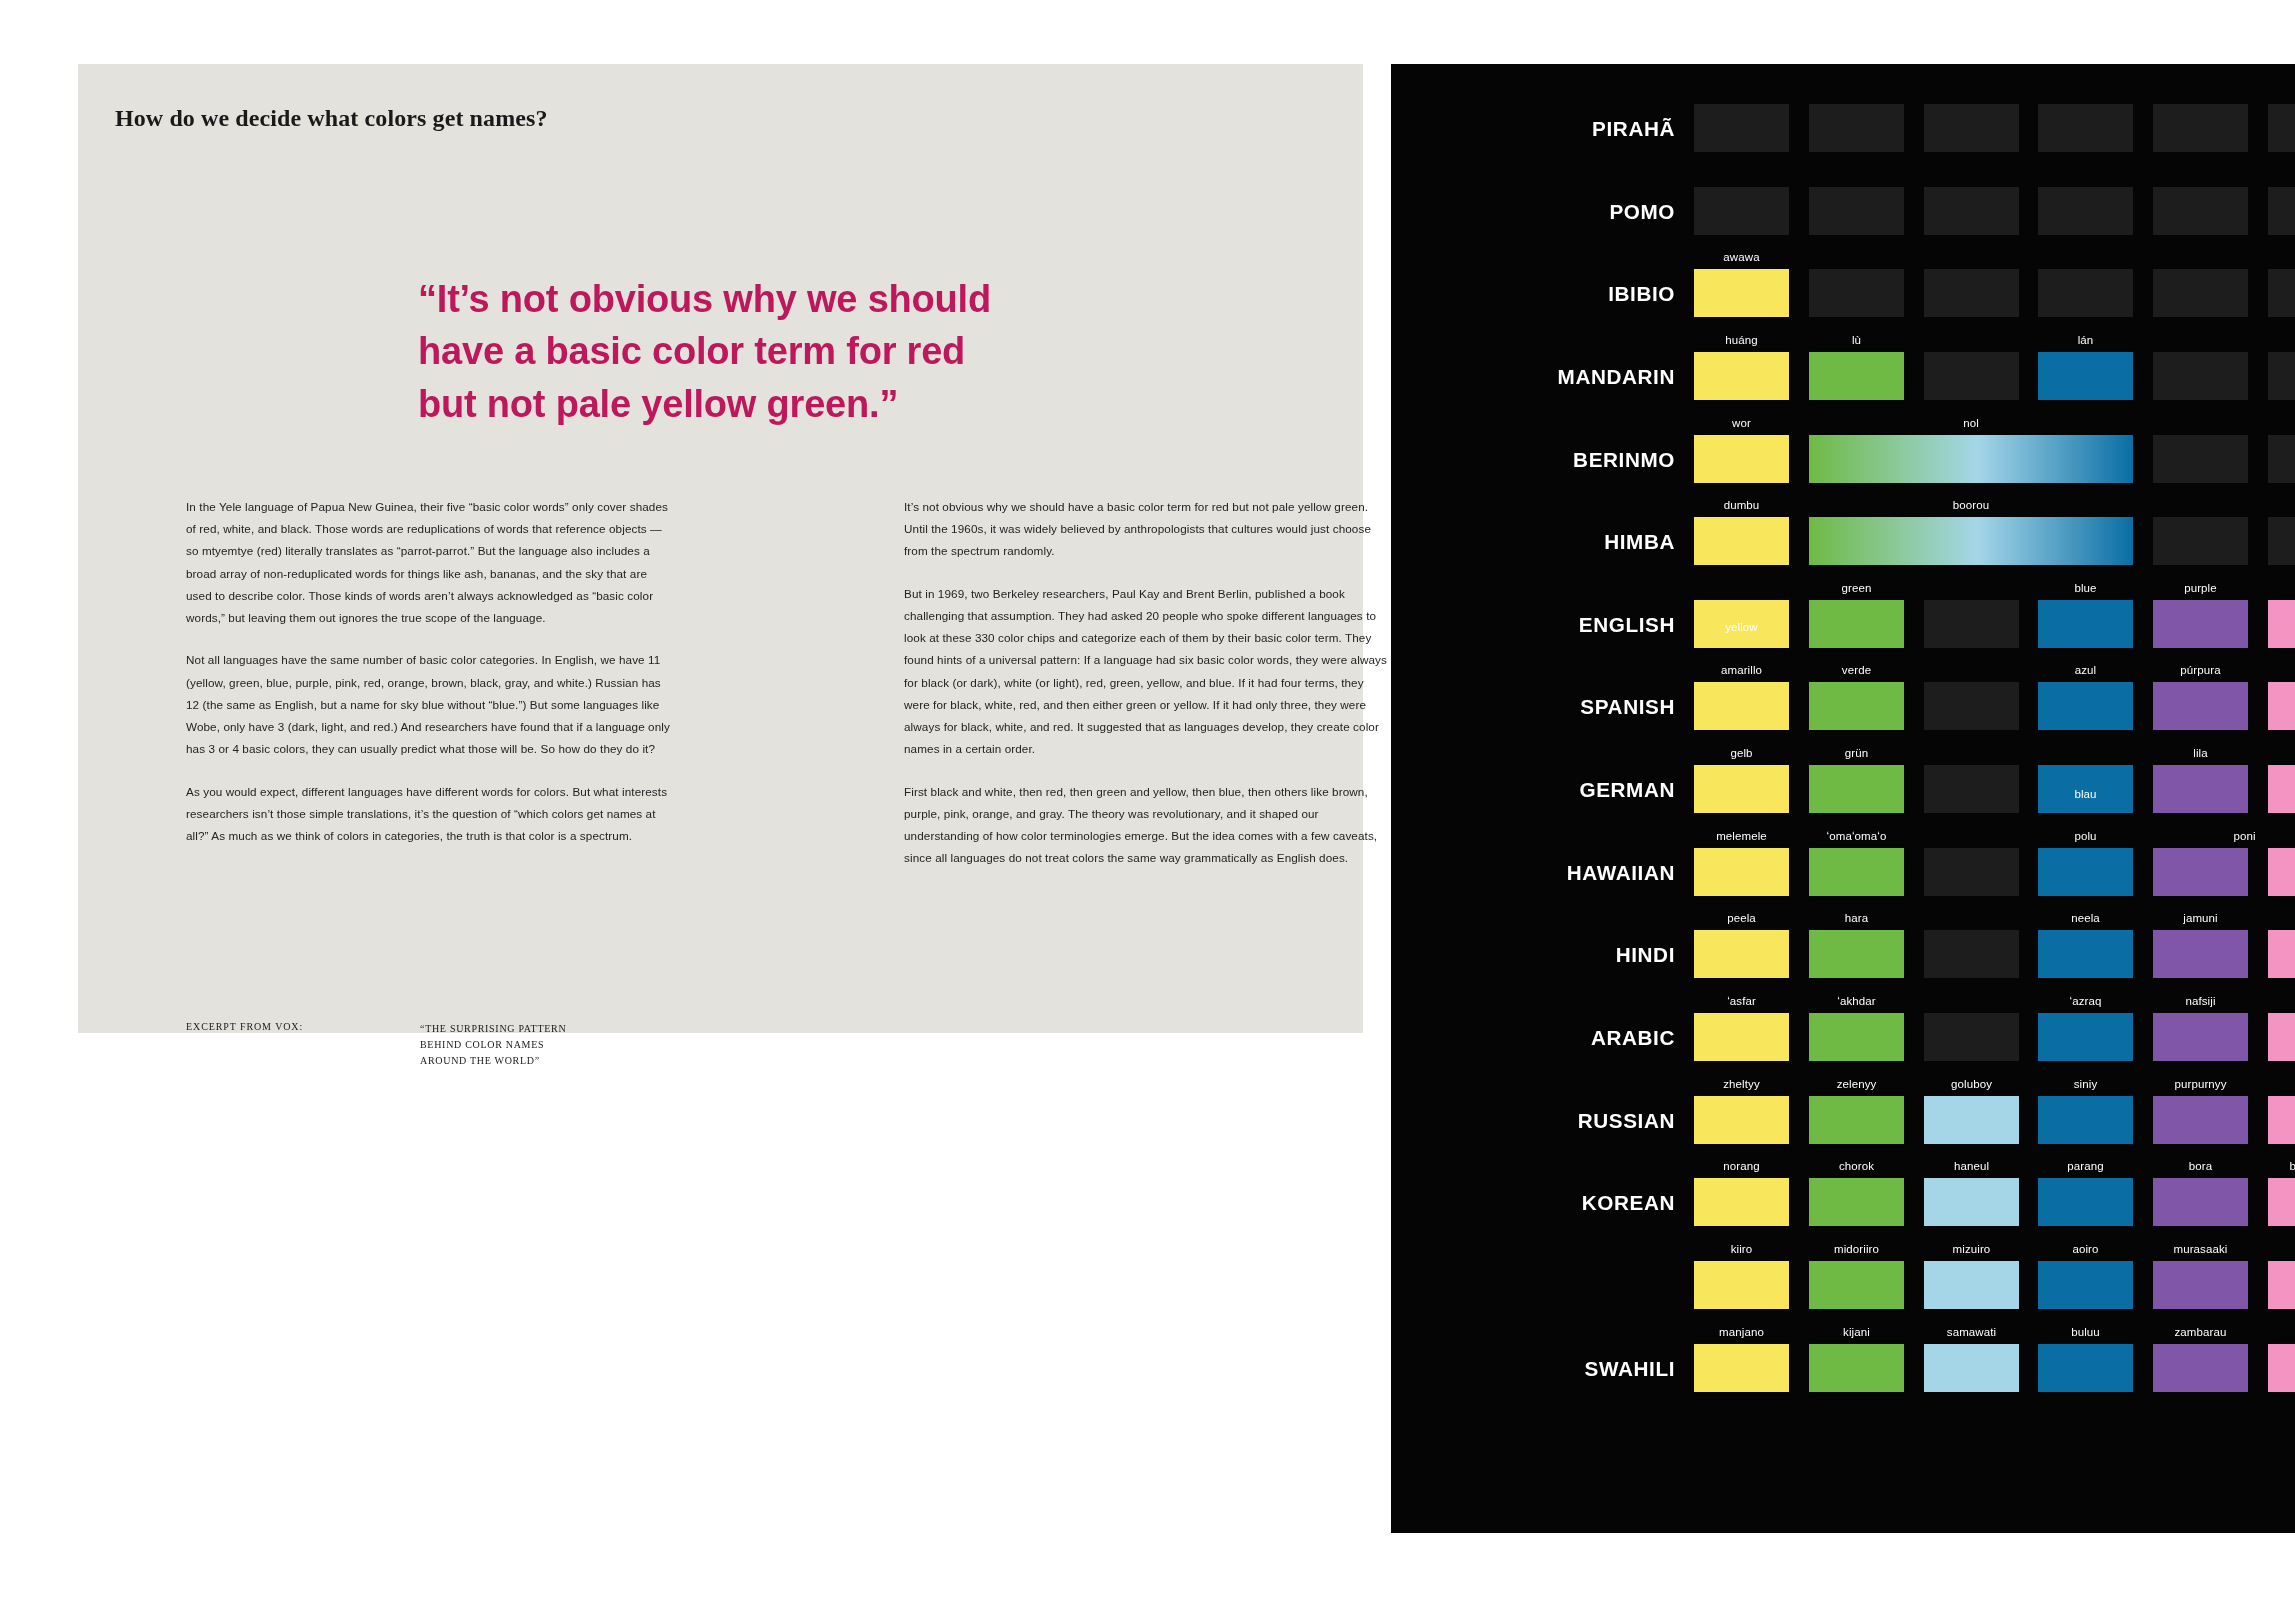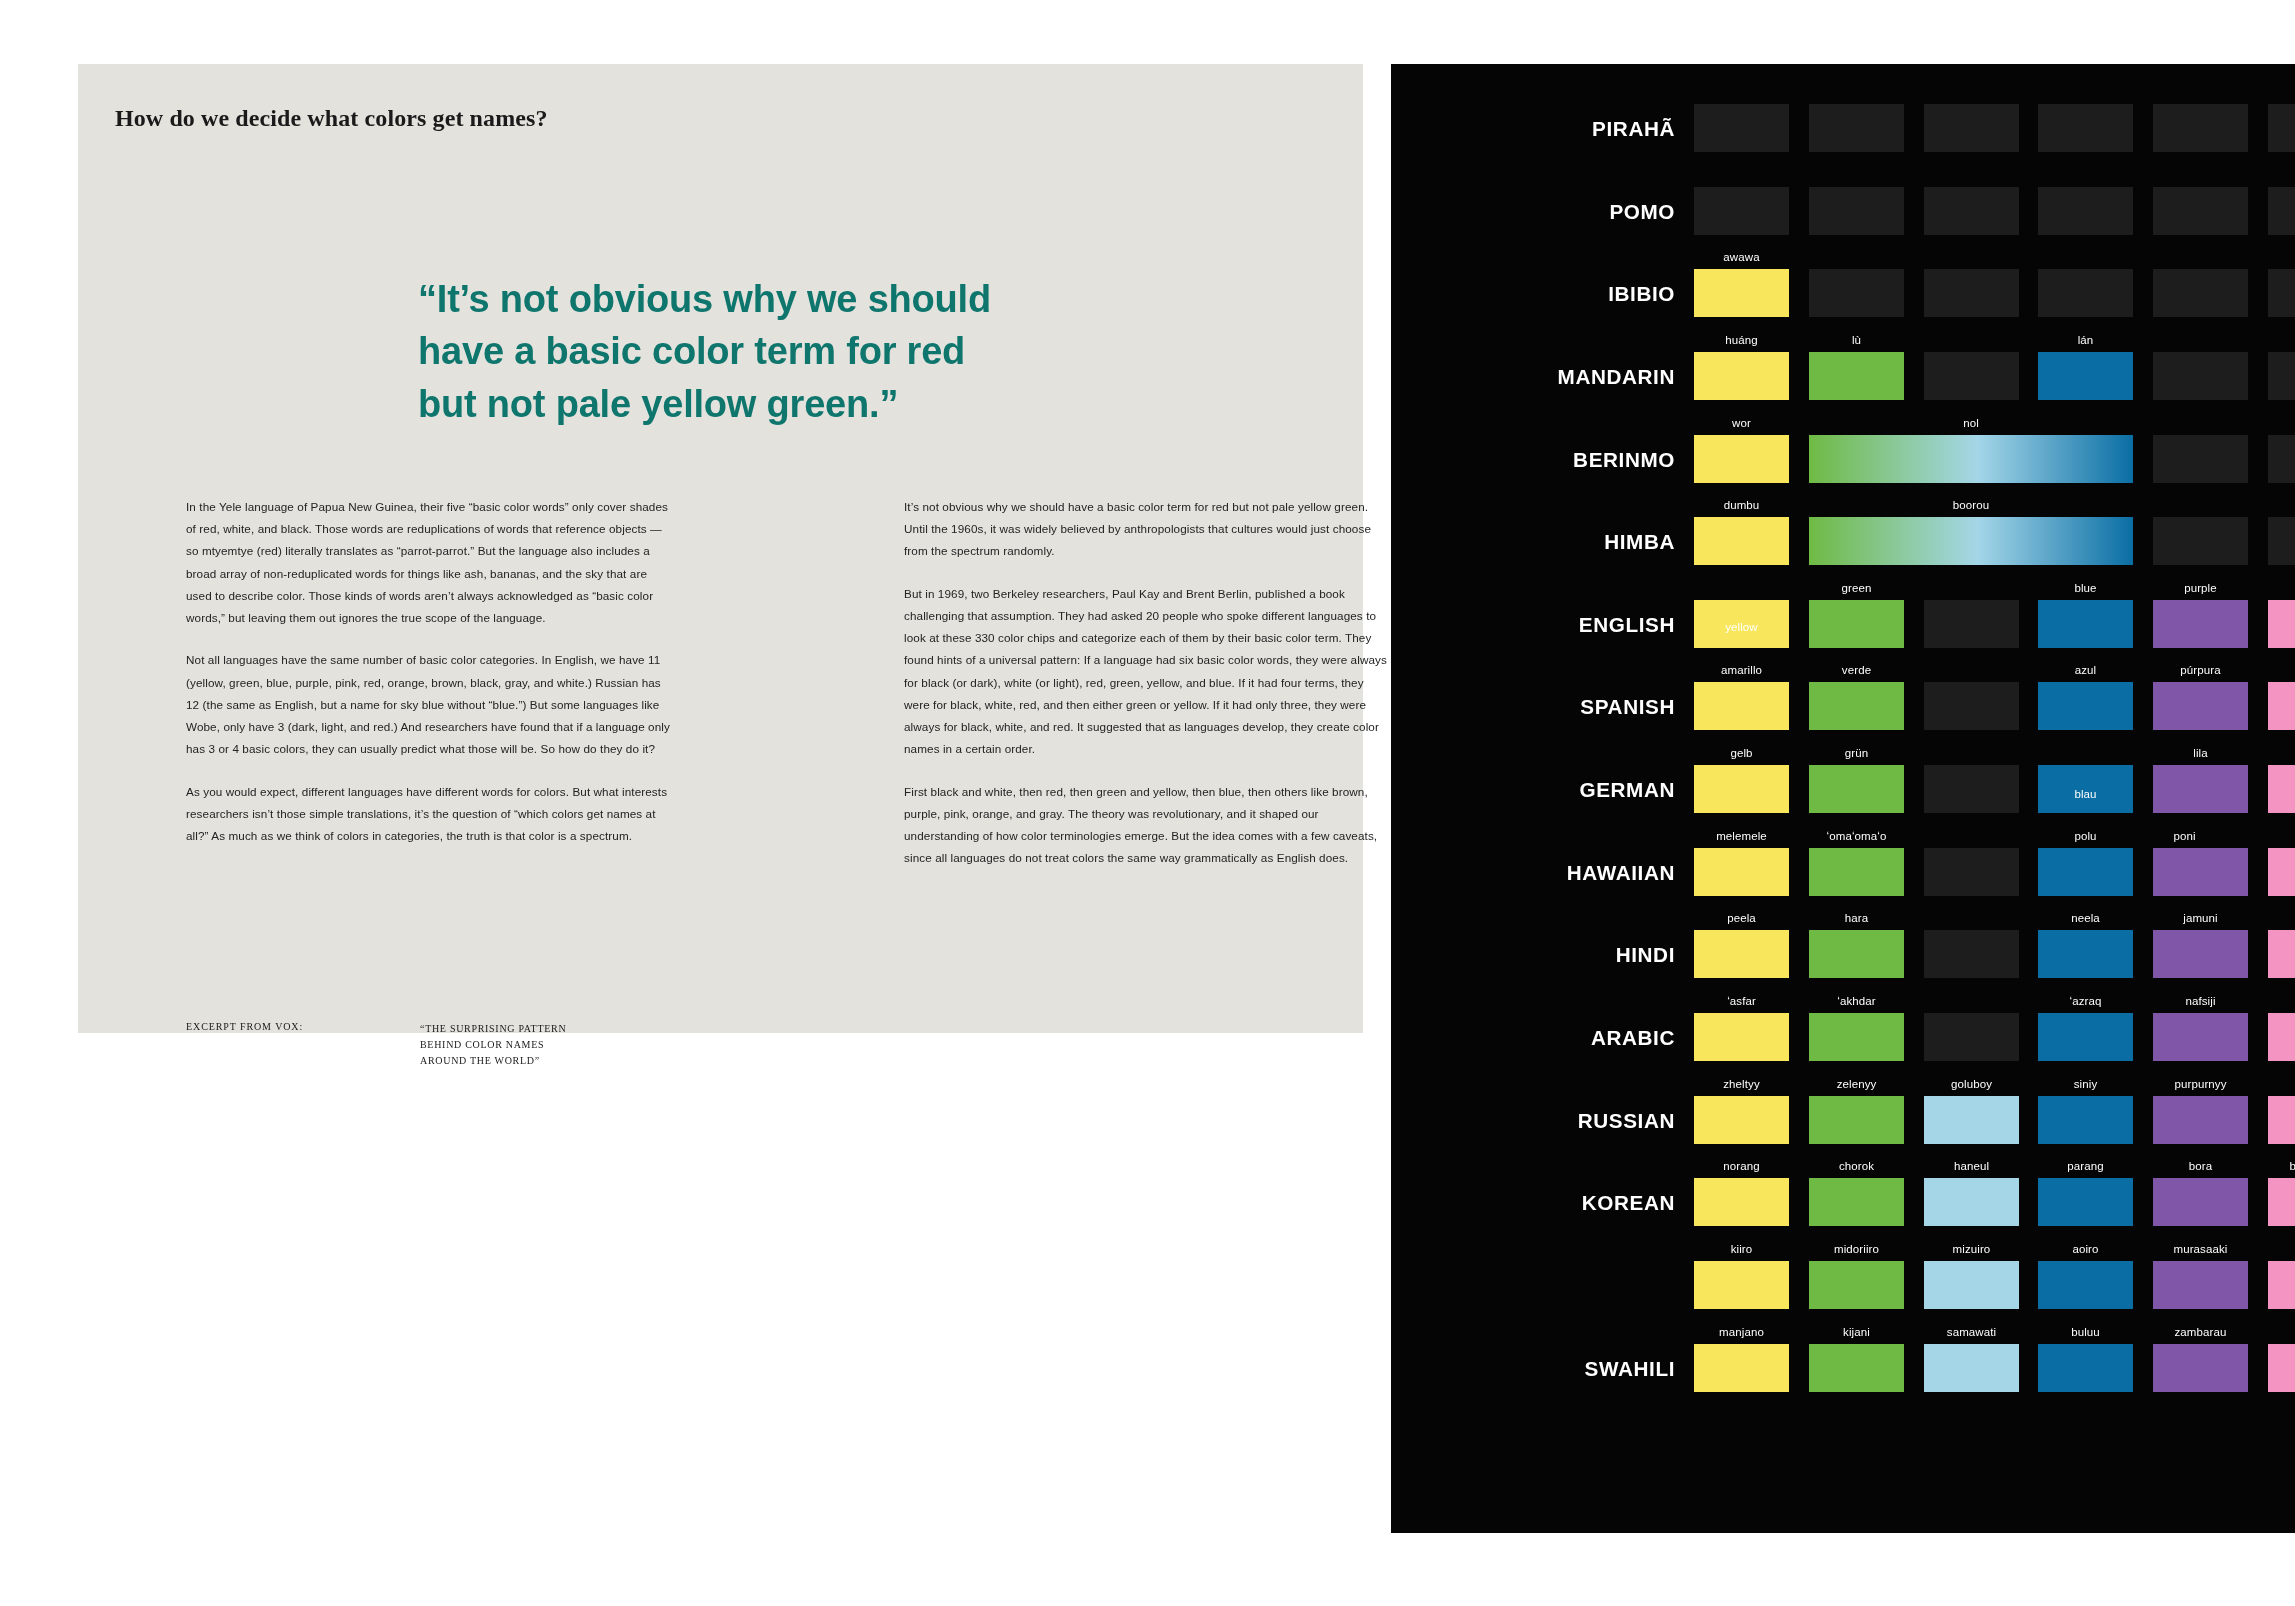--- a/index.html
+++ b/index.html
@@ -28,21 +28,21 @@
     letter-spacing: 0.1px;
   }
   #pull-quote {
     position: absolute;
     left: 340px; top: 209px;
     width: 597px;
     font-family: "Liberation Sans", sans-serif;
     font-size: 38px;
     font-weight: 700;
     line-height: 1.38;
-    color: #0f766e;
+    color: #be185d;
     letter-spacing: -0.2px;
   }
 
   .col {
     position: absolute;
     top: 432px;
     width: 487px;
   }
   #col-left  { left: 108px; }
   #col-right { left: 826px; }
@@ -259,21 +259,21 @@
       <div class="row" style="top: 767px;">
         <div class="row-label">HAWAIIAN</div>
         <div class="cell" style="left: 303px; width: 95px; background: rgb(248, 230, 92);"></div>
         <div class="cell-label" style="left: 303px; width: 95px;">melemele</div>
         <div class="cell" style="left: 418px; width: 95px; background: rgb(111, 186, 68);"></div>
         <div class="cell-label" style="left: 418px; width: 95px;">ʻomaʻomaʻo</div>
         <div class="cell empty" style="left: 533px; width: 95px;"></div>
         <div class="cell" style="left: 647px; width: 95px; background: rgb(10, 110, 164);"></div>
         <div class="cell-label" style="left: 647px; width: 95px;">polu</div>
         <div class="cell" style="left: 762px; width: 95px; background: rgb(127, 86, 168);"></div>
-        <div class="cell-label" style="left: 746px; width: 95px;">poni</div>
+        <div class="cell-label" style="left: 806px; width: 95px;">poni</div>
         <div class="cell" style="left: 877px; width: 95px; background: rgb(243, 148, 194);"></div>
         <div class="cell-label" style="left: 877px; width: 95px;">ʻākala</div>
       </div>
       <div class="row" style="top: 849px;">
         <div class="row-label">HINDI</div>
         <div class="cell" style="left: 303px; width: 95px; background: rgb(248, 230, 92);"></div>
         <div class="cell-label" style="left: 303px; width: 95px;">peela</div>
         <div class="cell" style="left: 418px; width: 95px; background: rgb(111, 186, 68);"></div>
         <div class="cell-label" style="left: 418px; width: 95px;">hara</div>
         <div class="cell empty" style="left: 533px; width: 95px;"></div>

